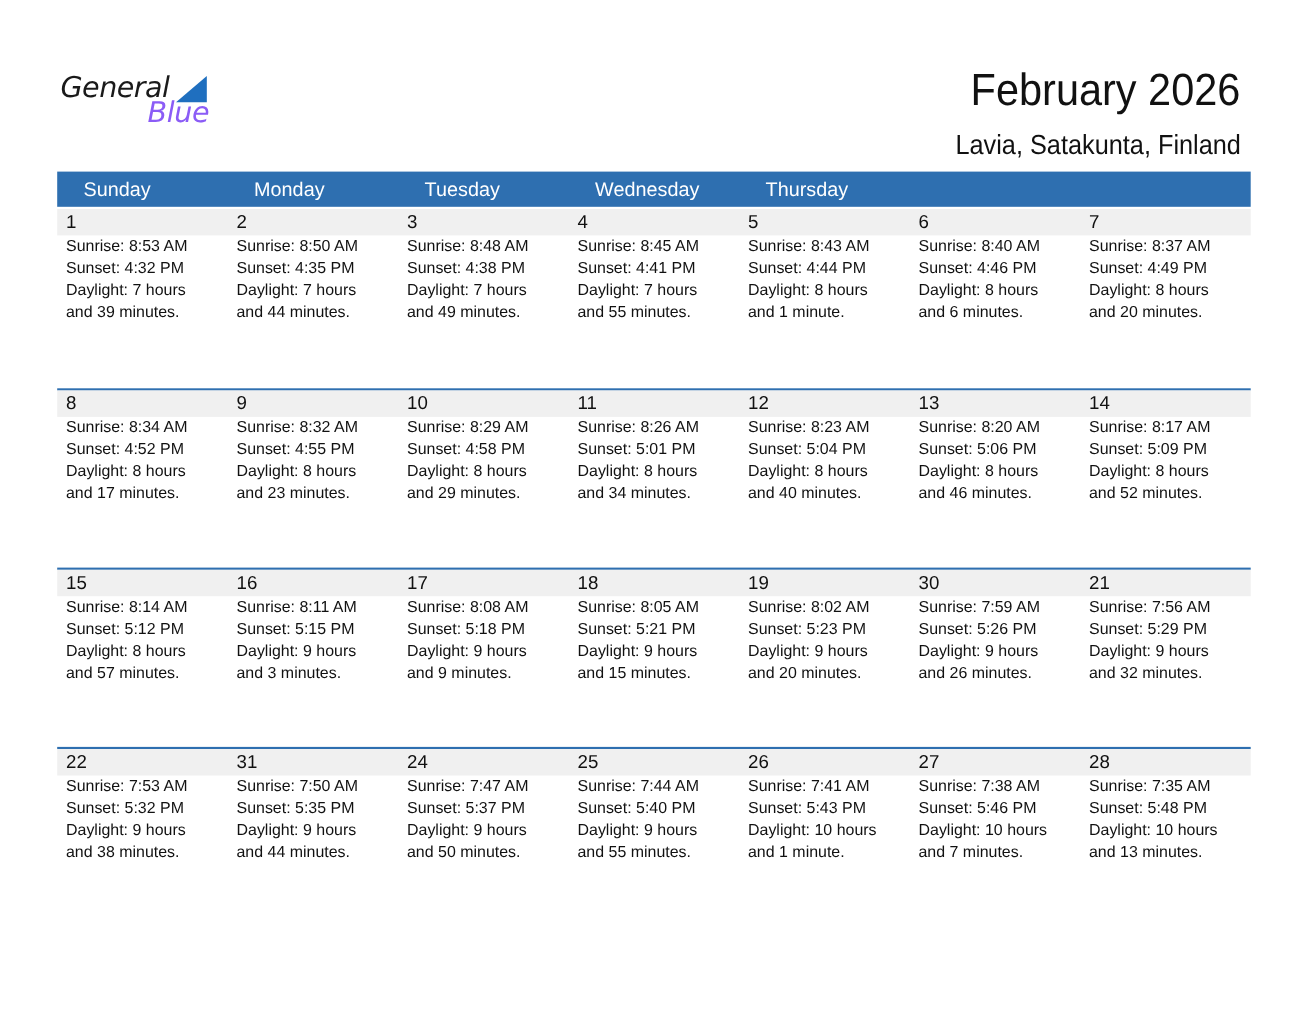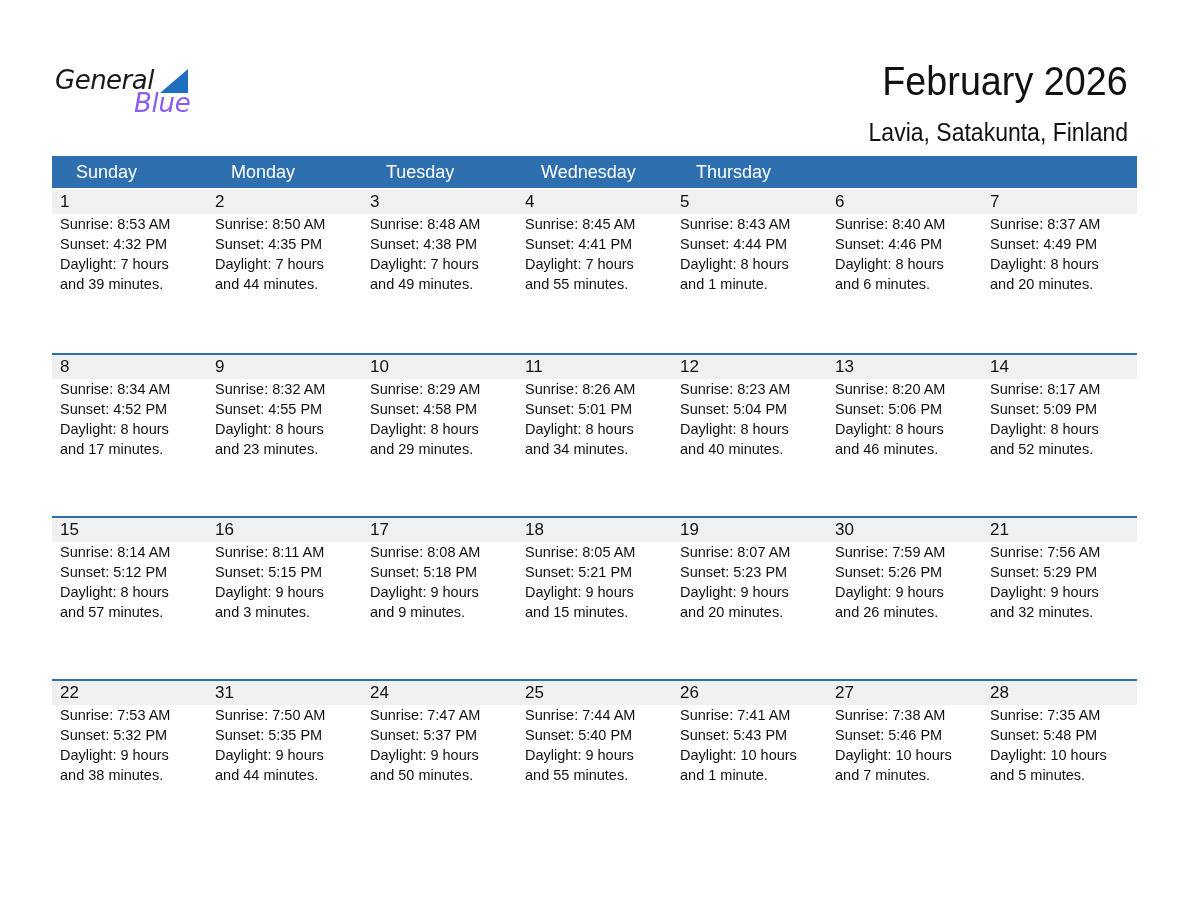--- a/index.html
+++ b/index.html
@@ -185,21 +185,21 @@
           </div>
           <div class="day">
             <div class="day-num">18</div>
             <div class="line">Sunrise: 8:05 AM</div>
             <div class="line">Sunset: 5:21 PM</div>
             <div class="line">Daylight: 9 hours</div>
             <div class="line">and 15 minutes.</div>
           </div>
           <div class="day">
             <div class="day-num">19</div>
-            <div class="line">Sunrise: 8:07 AM</div>
+            <div class="line">Sunrise: 8:02 AM</div>
             <div class="line">Sunset: 5:23 PM</div>
             <div class="line">Daylight: 9 hours</div>
             <div class="line">and 20 minutes.</div>
           </div>
           <div class="day">
             <div class="day-num">30</div>
             <div class="line">Sunrise: 7:59 AM</div>
             <div class="line">Sunset: 5:26 PM</div>
             <div class="line">Daylight: 9 hours</div>
             <div class="line">and 26 minutes.</div>
@@ -256,18 +256,18 @@
             <div class="line">Sunrise: 7:38 AM</div>
             <div class="line">Sunset: 5:46 PM</div>
             <div class="line">Daylight: 10 hours</div>
             <div class="line">and 7 minutes.</div>
           </div>
           <div class="day">
             <div class="day-num">28</div>
             <div class="line">Sunrise: 7:35 AM</div>
             <div class="line">Sunset: 5:48 PM</div>
             <div class="line">Daylight: 10 hours</div>
-            <div class="line">and 5 minutes.</div>
+            <div class="line">and 13 minutes.</div>
           </div>
         </div>
       </div>
     </div>
 </div>
 
 </body></html>

